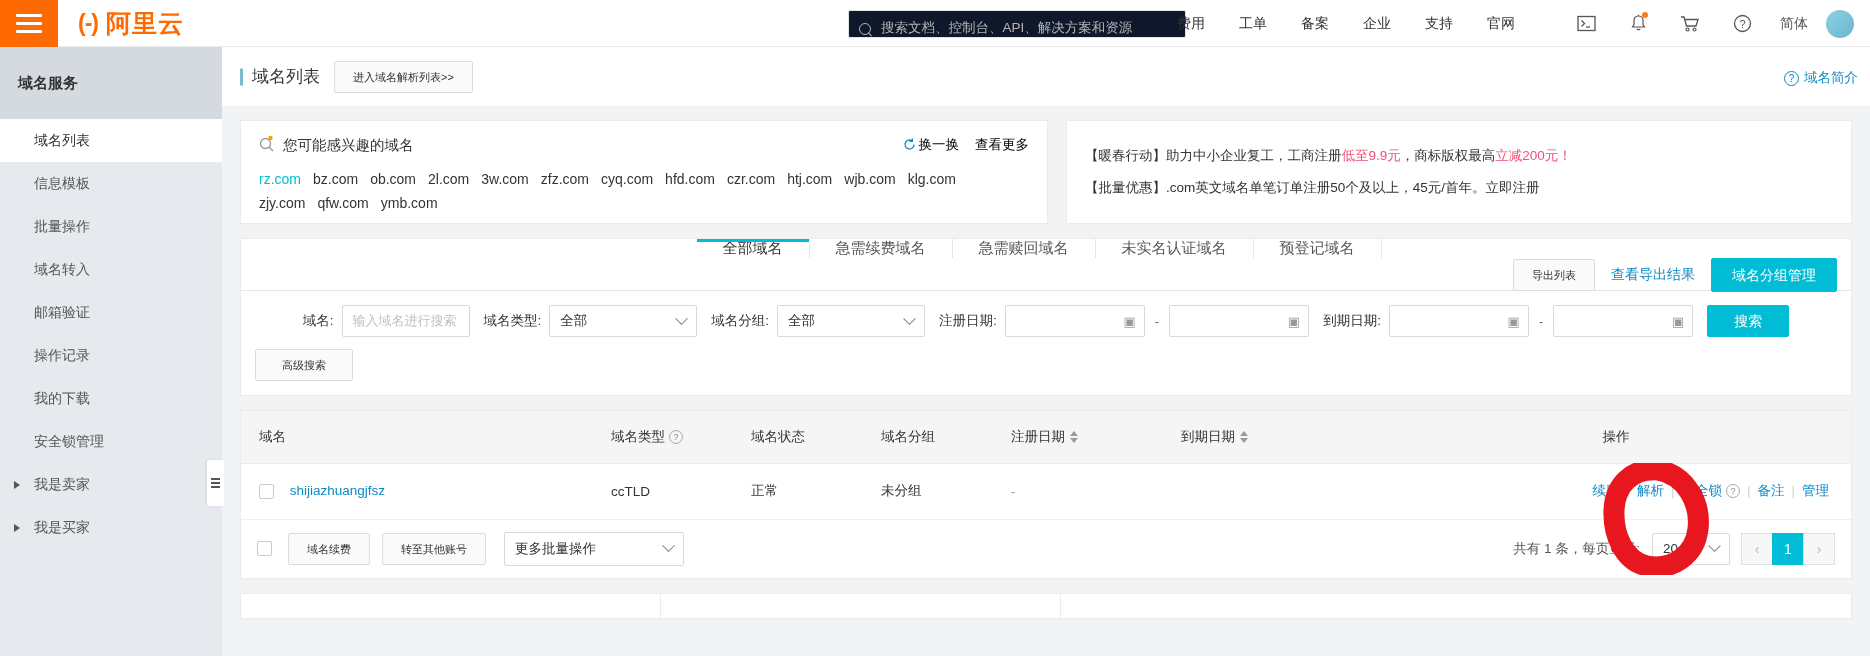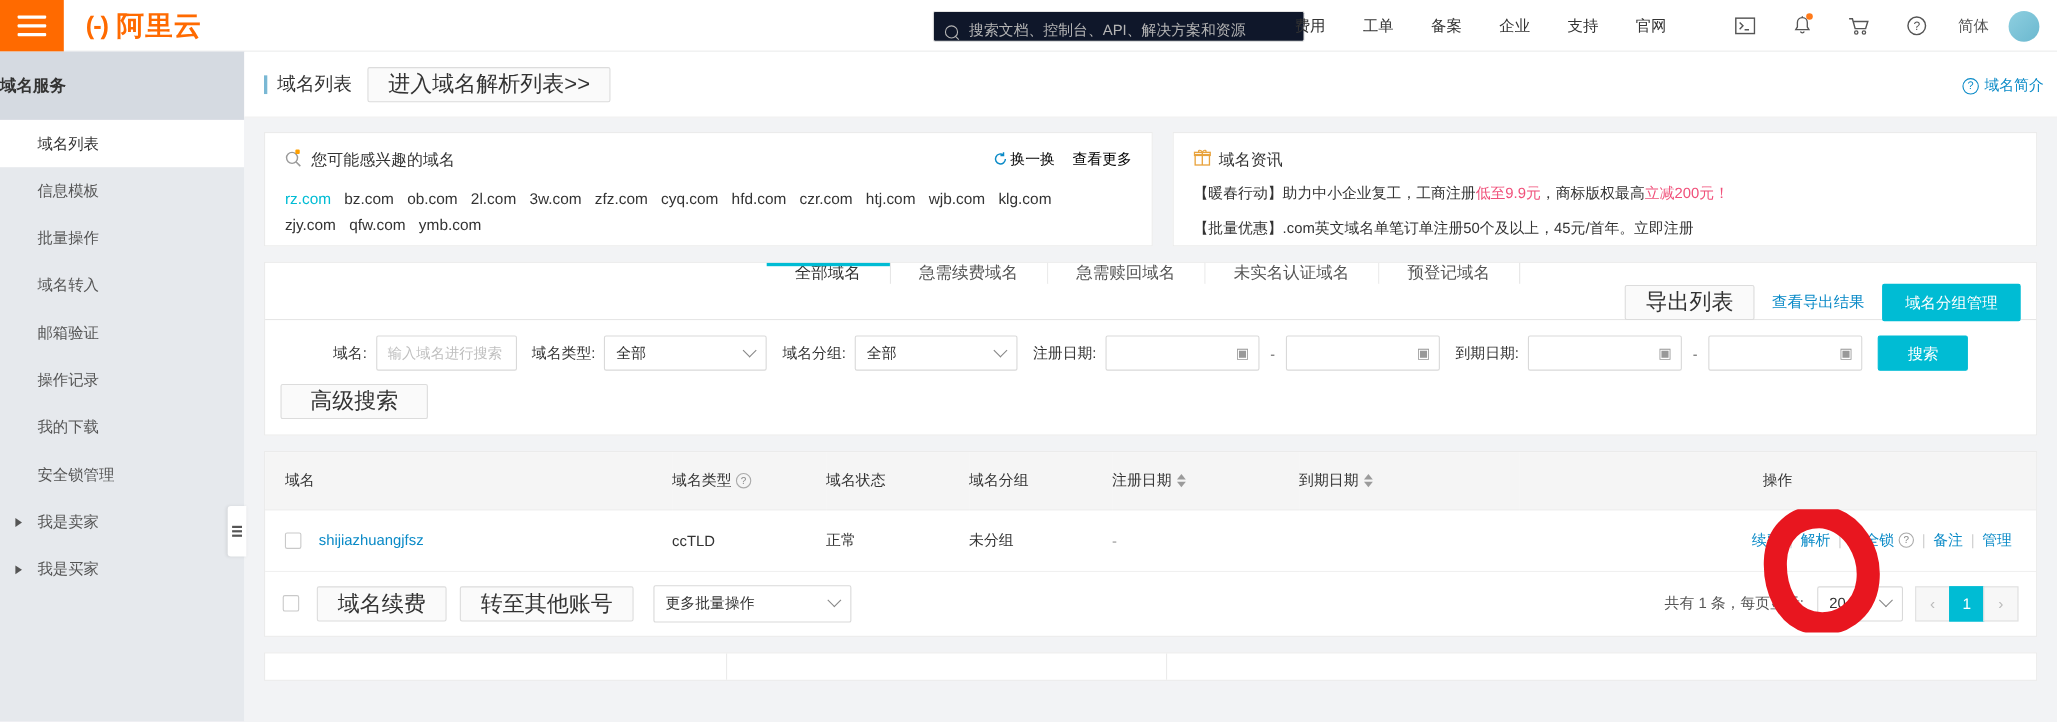--- a/index.html
+++ b/index.html
@@ -69,21 +69,21 @@
     background: linear-gradient(135deg,#8ecfe0,#6bb8cf);
     margin: 0 10px 0 6px; flex: 0 0 28px;
   }
 
   
   .sidebar {
     position: absolute; left: 0; top: 47px; width: 222px; height: 609px;
     background: #e6e9ed;
   }
   .side-title {
-    height: 62px; display: flex; align-items: center; 
+    height: 72px; display: flex; align-items: center; padding-left: 18px;
     font-size: 15px; font-weight: bold; color: #333; background: #d5dae1;
   }
   .side-item {
     height: 43px; display: flex; align-items: center; padding-left: 34px;
     font-size: 14px; color: #555; cursor: pointer; position: relative;
   }
   .side-item.active { background: #fff; color: #333; }
   .caret {
     position: absolute; left: 14px; top: 50%; transform: translateY(-50%);
     width: 0; height: 0; border-left: 6px solid #555;
@@ -107,21 +107,21 @@
   }
   .page-title {
     font-size: 17px; color: #333; position: relative; padding-left: 12px; white-space: nowrap;
   }
   .page-title::before {
     content: ''; position: absolute; left: 0; top: 50%; transform: translateY(-50%);
     width: 3px; height: 17px; background: #7ab8d4;
   }
   .btn {
     border: 1px solid #dcdcdc; background: #fafafa; color: #333;
-    font-size: 20px; padding: 0 18px; height: 32px; line-height: 30px;
+    font-size: 11px; padding: 0 18px; height: 32px; line-height: 30px;
     border-radius: 2px; cursor: pointer; white-space: nowrap;
     font-family: "Liberation Sans", sans-serif;
   }
   .help-link {
     position: absolute; right: 12px; top: 22px; color: #0a8ac7;
     font-size: 13.5px; display: flex; align-items: center; gap: 5px; cursor: pointer; white-space: nowrap;
   }
   .qmark {
     width: 15px; height: 15px; border: 1px solid #0a8ac7; border-radius: 50%;
     font-size: 10px; line-height: 13px; text-align: center; color: #0a8ac7; flex: 0 0 15px;
@@ -369,32 +369,20 @@
             </span><span>换一换</span>
           </a>
           <a>查看更多</a>
         </div>
         <div class="dom-list">
           <a class="hot">rz.com</a><a>bz.com</a><a>ob.com</a><a>2l.com</a><a>3w.com</a><a>zfz.com</a><a>cyq.com</a><a>hfd.com</a><a>czr.com</a><a>htj.com</a><a>wjb.com</a><a>klg.com</a><br><a>zjy.com</a><a>qfw.com</a><a>ymb.com</a>
         </div>
       </div>
 
       <div class="panel panel-news">
-        <div class="panel-hd">
-          <span class="ic">
-            <svg width="16" height="16" viewBox="0 0 16 16">
-                <rect x="1.5" y="5.5" width="13" height="9.5" fill="none" stroke="#e8a33d" stroke-width="1.2"></rect>
-                <rect x="0.8" y="3.5" width="14.4" height="2.8" fill="none" stroke="#e8a33d" stroke-width="1.2"></rect>
-                <line x1="8" y1="3.5" x2="8" y2="15" stroke="#e8a33d" stroke-width="1.2"></line>
-                <path d="M8 3.5 C6.5 0.5 3.5 1.5 5 3.5" fill="none" stroke="#e8a33d" stroke-width="1.1"></path>
-                <path d="M8 3.5 C9.5 0.5 12.5 1.5 11 3.5" fill="none" stroke="#e8a33d" stroke-width="1.1"></path>
-              </svg>
-          </span>
-          <span>域名资讯</span>
-        </div>
         <div class="news-line"><span>【暖春行动】助力中小企业复工，工商注册</span><span class="hl">低至9.9元</span><span>，商标版权最高</span><span class="hl">立减200元</span><span class="hl">！</span></div>
         <div class="news-line">【批量优惠】.com英文域名单笔订单注册50个及以上，45元/首年。立即注册</div>
       </div>
     </div>
 
     <div class="card">
       <div class="tabrow">
         <div class="tabs">
           <div class="tab active">
               <span>全部域名</span>

